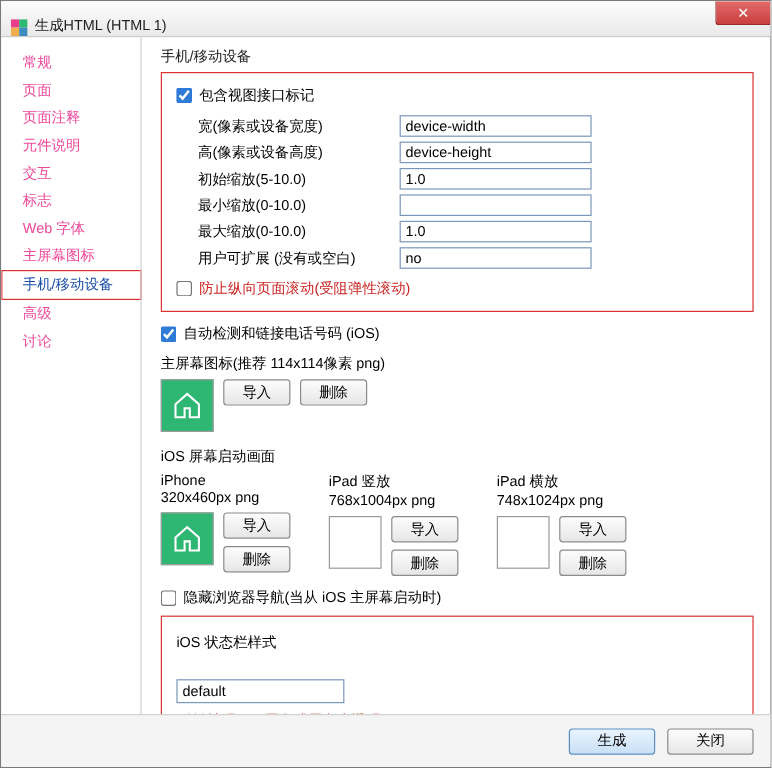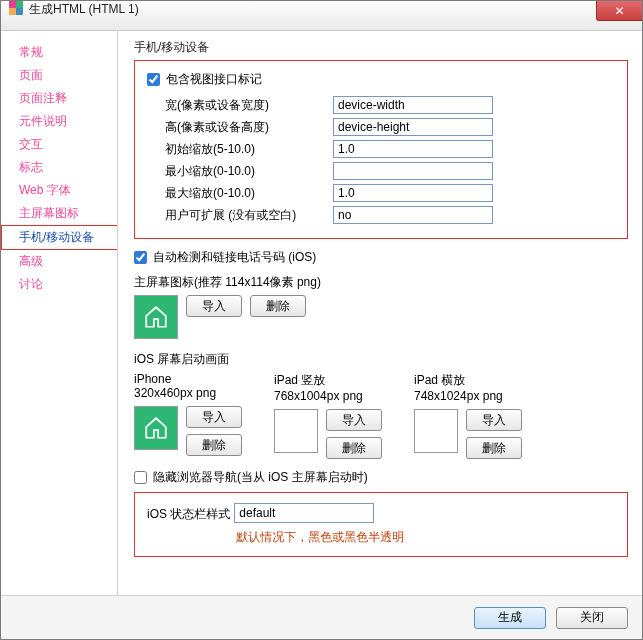--- a/index.html
+++ b/index.html
@@ -17,21 +17,21 @@
     height: 640px;
     background: #fff;
     border: 1px solid #7a7a7a;
     display: flex;
     flex-direction: column;
   }
   .titlebar {
     height: 30px;
     background: linear-gradient(#fdfdfd, #e9e9e9);
     display: flex;
-    align-items: flex-start;
+    align-items: flex-end;
     position: relative;
     border-bottom: 1px solid #ccc;
   }
   .titlebar .app-icon {
     width: 14px; height: 14px;
     margin: 0 6px 0 8px;
     display: inline-block;
   }
   .titlebar .title {
     font-size: 12px;
@@ -90,21 +90,22 @@
     border: 1px solid #d33;
     padding: 8px 12px 10px 12px;
     margin-bottom: 10px;
   }
   .fieldset-box2 {
     border: 1px solid #d33;
     padding: 10px 12px;
     margin-top: 6px;
     display: flex;
     align-items: flex-start;
-    gap: 4px;
+    gap: 22px;
+    flex-direction: column;
   }
   .check-row {
     display: flex;
     align-items: center;
     margin: 2px 0 8px 0;
   }
   input[type="checkbox"] {
     width: 13px; height: 13px;
     margin: 0 6px 0 0;
     accent-color: #2d7bd6;
@@ -267,20 +268,24 @@
             </div>
             <div class="form-row">
               <div class="lbl">最大缩放(0-10.0)</div>
               <input type="text" value="1.0" style="">
             </div>
             <div class="form-row">
               <div class="lbl">用户可扩展 (没有或空白)</div>
               <input type="text" value="no" style="">
             </div>
           </div>
+        <div class="check-row" style="margin:8px 0 0 0;">
+          <input type="checkbox" id="cb2" style="">
+          <label for="cb2" style="color:#c22;">防止纵向页面滚动(受阻弹性滚动)</label>
+        </div>
       </div>
 
       <div class="check-inline">
         <input type="checkbox" id="cb3" checked="" style="">
         <label for="cb3">自动检测和链接电话号码 (iOS)</label>
       </div>
 
       <div class="section-label">主屏幕图标(推荐 114x114像素 png)</div>
       <div class="thumb-group">
         <div class="icon-thumb">

